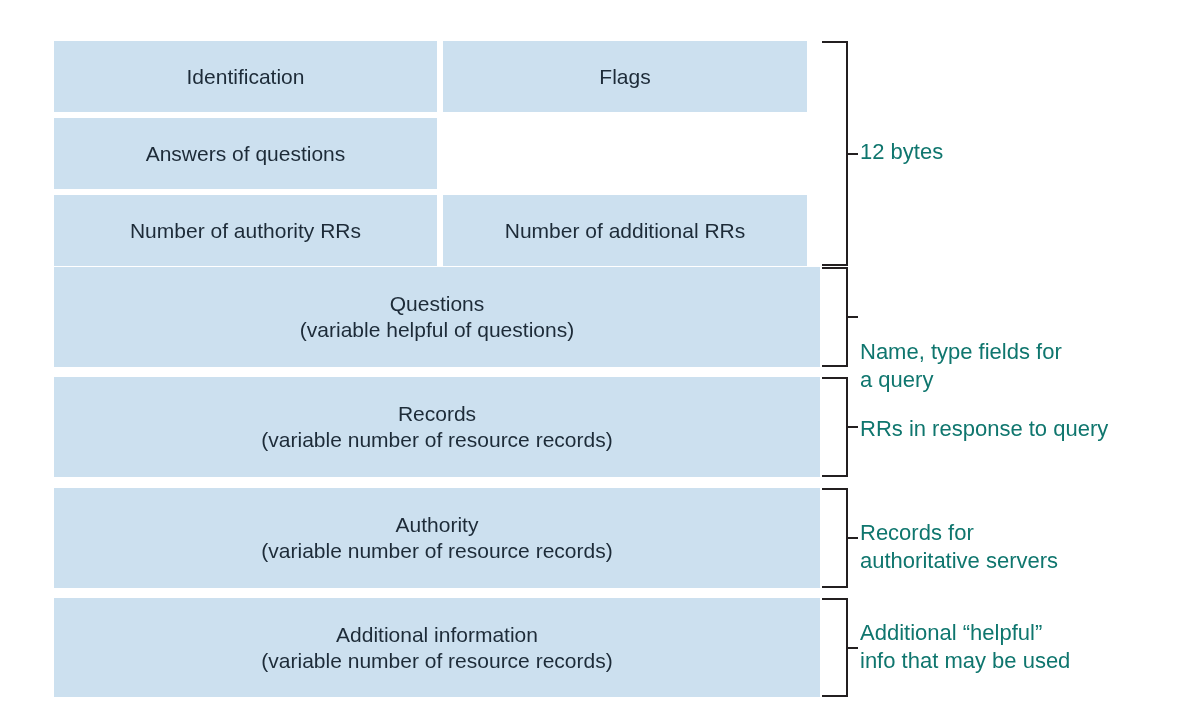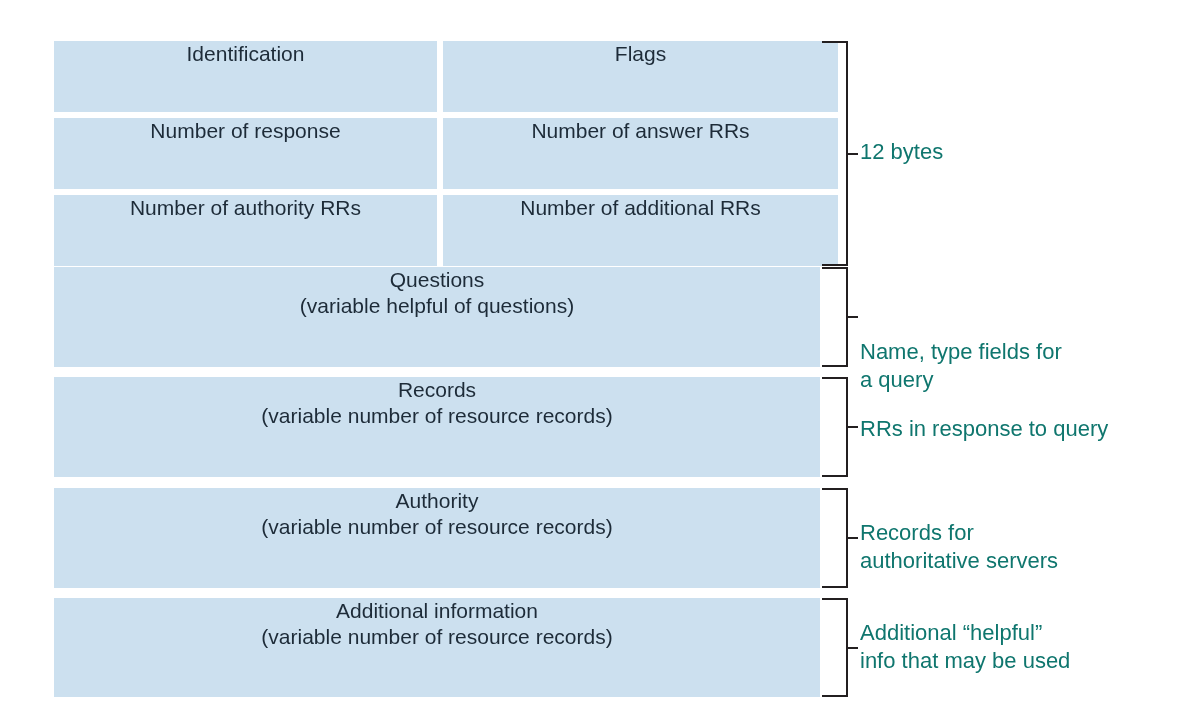--- a/index.html
+++ b/index.html
@@ -21,33 +21,34 @@
     height: 715px;
   }
 
   
   .cell {
     position: absolute;
     background: #cce0ef;
     display: flex;
     flex-direction: column;
     align-items: center;
+    justify-content: center;
     text-align: center;
     line-height: 1.22;
     color: #1d2b38;
   }
   .cell .l1 { font-size: 21px; }
   .cell .l2 { font-size: 21px; }
 
   .hdr { height: 71px; }
   .hdr .l1 { font-size: 21px; }
 
   .wide { left: 54px; width: 766px; }
   .left  { left: 54px;  width: 383px; }
-  .right { left: 443px; width: 395px; }
+  .right { left: 443px; width: 364px; }
 
   
   .r1 { top: 41px; }
   .r2 { top: 118px; }
   .r3 { top: 195px; }
 
   
   .s1 { top: 267px; height: 100px; }
   .s2 { top: 377px; height: 100px; }
   .s3 { top: 488px; height: 100px; }
@@ -100,24 +101,21 @@
 <div id="diagram">
 
   <div class="cell hdr left r1">
     <span class="l1">Identification</span>
   </div>
   <div class="cell hdr right r1">
     <span class="l1">Flags</span>
   </div>
 
   <div class="cell hdr left r2">
-    <span class="l1">Number of response</span>
-  </div>
-  <div class="cell hdr right r2">
-    <span class="l1">Number of answer RRs</span>
+    <span class="l1">Answers of questions</span>
   </div>
 
   <div class="cell hdr right r3">
     <span class="l1">Number of additional RRs</span>
   </div>
   <div class="cell hdr left r3">
     <span class="l1">Number of authority RRs</span>
   </div>
 
   <div class="cell wide s1">

